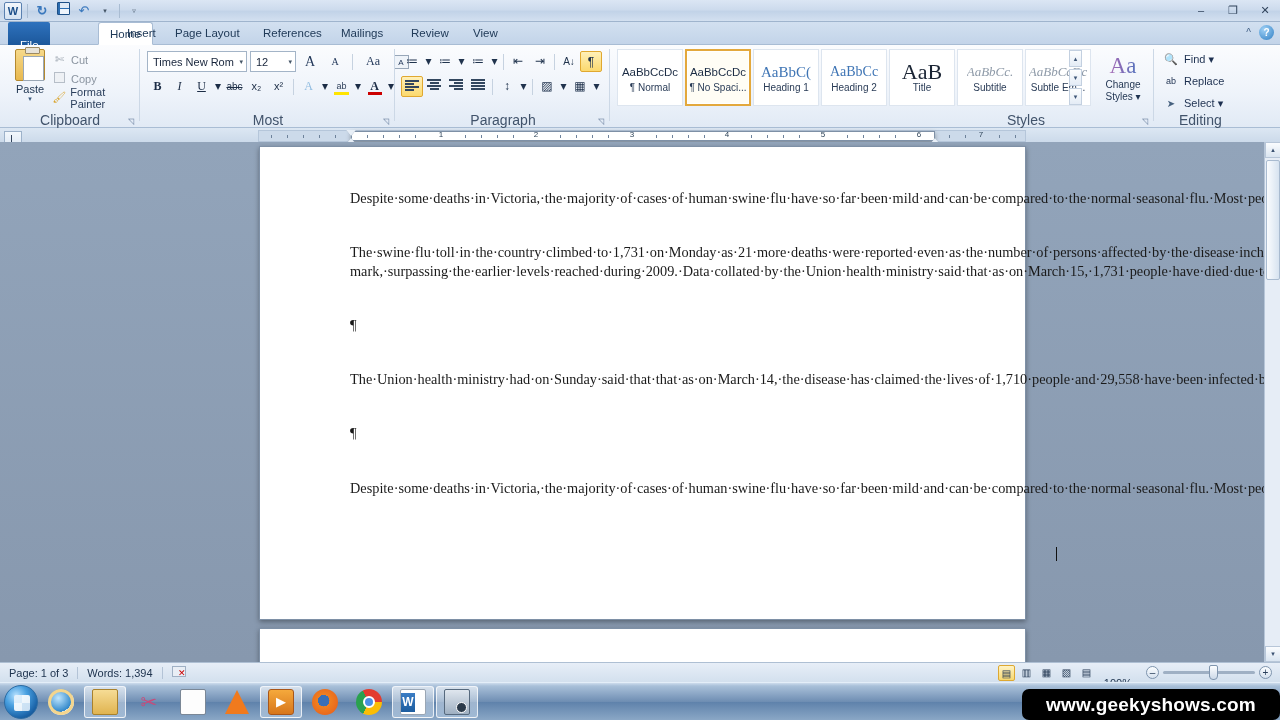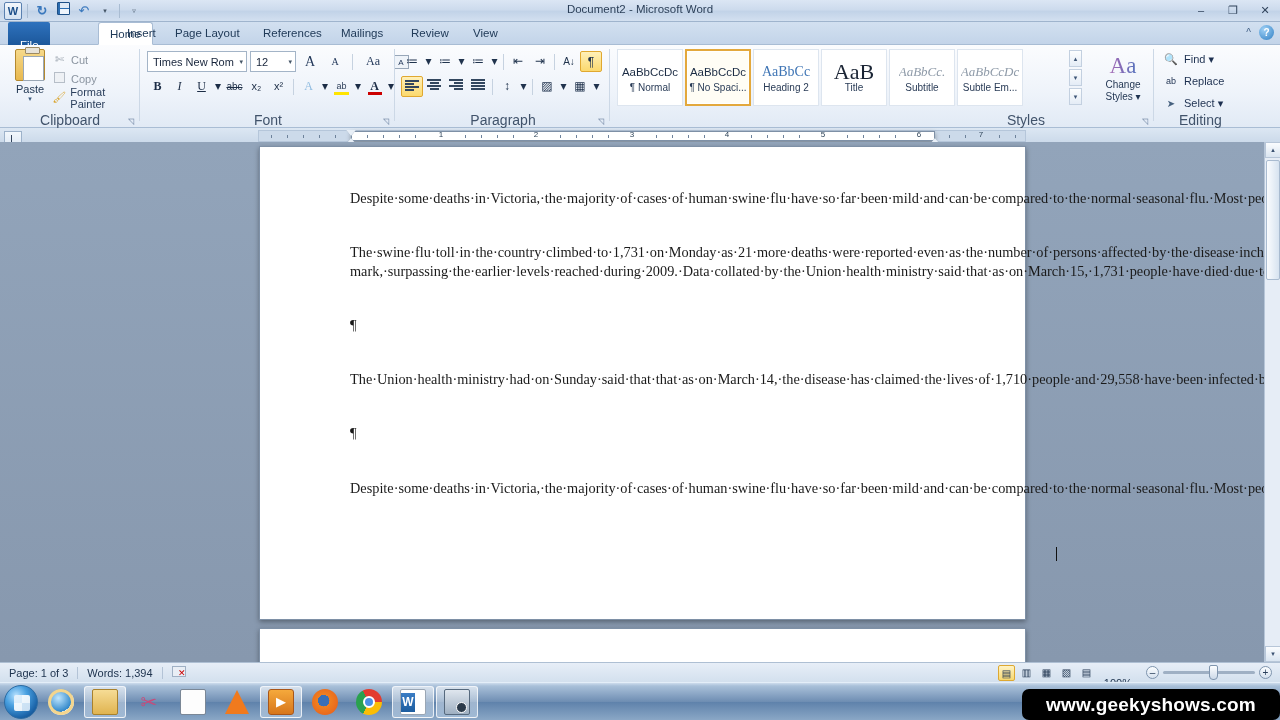--- a/index.html
+++ b/index.html
@@ -250,21 +250,20 @@
     <div class="qat">
       <div class="wicon">W</div>
       <div class="sep"></div>
       <div class="qbtn refresh-ic">↻</div>
       <div class="qbtn"><span class="save-ic"></span></div>
       <div class="qbtn undo-ic">↶</div>
       <div class="qbtn caret">▾</div>
       <div class="sep"></div>
       <div class="qbtn caret">▿</div>
     </div>
-    <div class="title-text">Document2 - Microsoft Word</div>
     <div class="wincontrols">
       <div class="wc">–</div>
       <div class="wc">❐</div>
       <div class="wc">✕</div>
     </div>
   </div>
 
   <div class="tabstrip">
     <div class="tab file">File</div>
     <div class="tab active" style="left:57px;">Home</div>
@@ -334,21 +333,21 @@
         <div class="fbtn" style="font-size:11px;">x₂</div>
         <div class="fbtn" style="font-size:11px;">x²</div>
         <div class="vsep"></div>
         <div class="fbtn" style="color:#8fbbe0;font-family:'Liberation Serif',serif;">A</div>
         <div class="fbtn caret" style="width:10px;">▾</div>
         <div class="fbtn hl-ic" style="font-size:9px;">ab</div>
         <div class="fbtn caret" style="width:10px;">▾</div>
         <div class="fbtn fc-ic" style="font-weight:bold;font-family:'Liberation Serif',serif;">A</div>
         <div class="fbtn caret" style="width:10px;">▾</div>
       </div>
-      <div class="group-label">Font</div>
+      <div class="group-label">Most</div>
       <div class="dlg">◹</div>
       <div class="gdiv" style="right:0;"></div>
     </div>
 
     <div class="group g-par">
       <div class="prow1">
         <div class="pbtn">≔</div>
         <div class="pbtn caret" style="width:11px;">▾</div>
         <div class="pbtn">≔</div>
         <div class="pbtn caret" style="width:11px;">▾</div>
@@ -398,20 +397,24 @@
 
     <div class="group g-sty">
       <div class="stylebox">
         <div class="sty s-no">
           <div class="prev">AaBbCcDc</div>
           <div class="nm">¶ Normal</div>
         </div>
         <div class="sty s-ns sel">
           <div class="prev">AaBbCcDc</div>
           <div class="nm">¶ No Spaci...</div>
+        </div>
+        <div class="sty s-h1">
+          <div class="prev">AaBbC(</div>
+          <div class="nm">Heading 1</div>
         </div>
         <div class="sty s-h2">
           <div class="prev">AaBbCc</div>
           <div class="nm">Heading 2</div>
         </div>
         <div class="sty s-ti">
           <div class="prev">AaB</div>
           <div class="nm">Title</div>
         </div>
         <div class="sty s-su">

